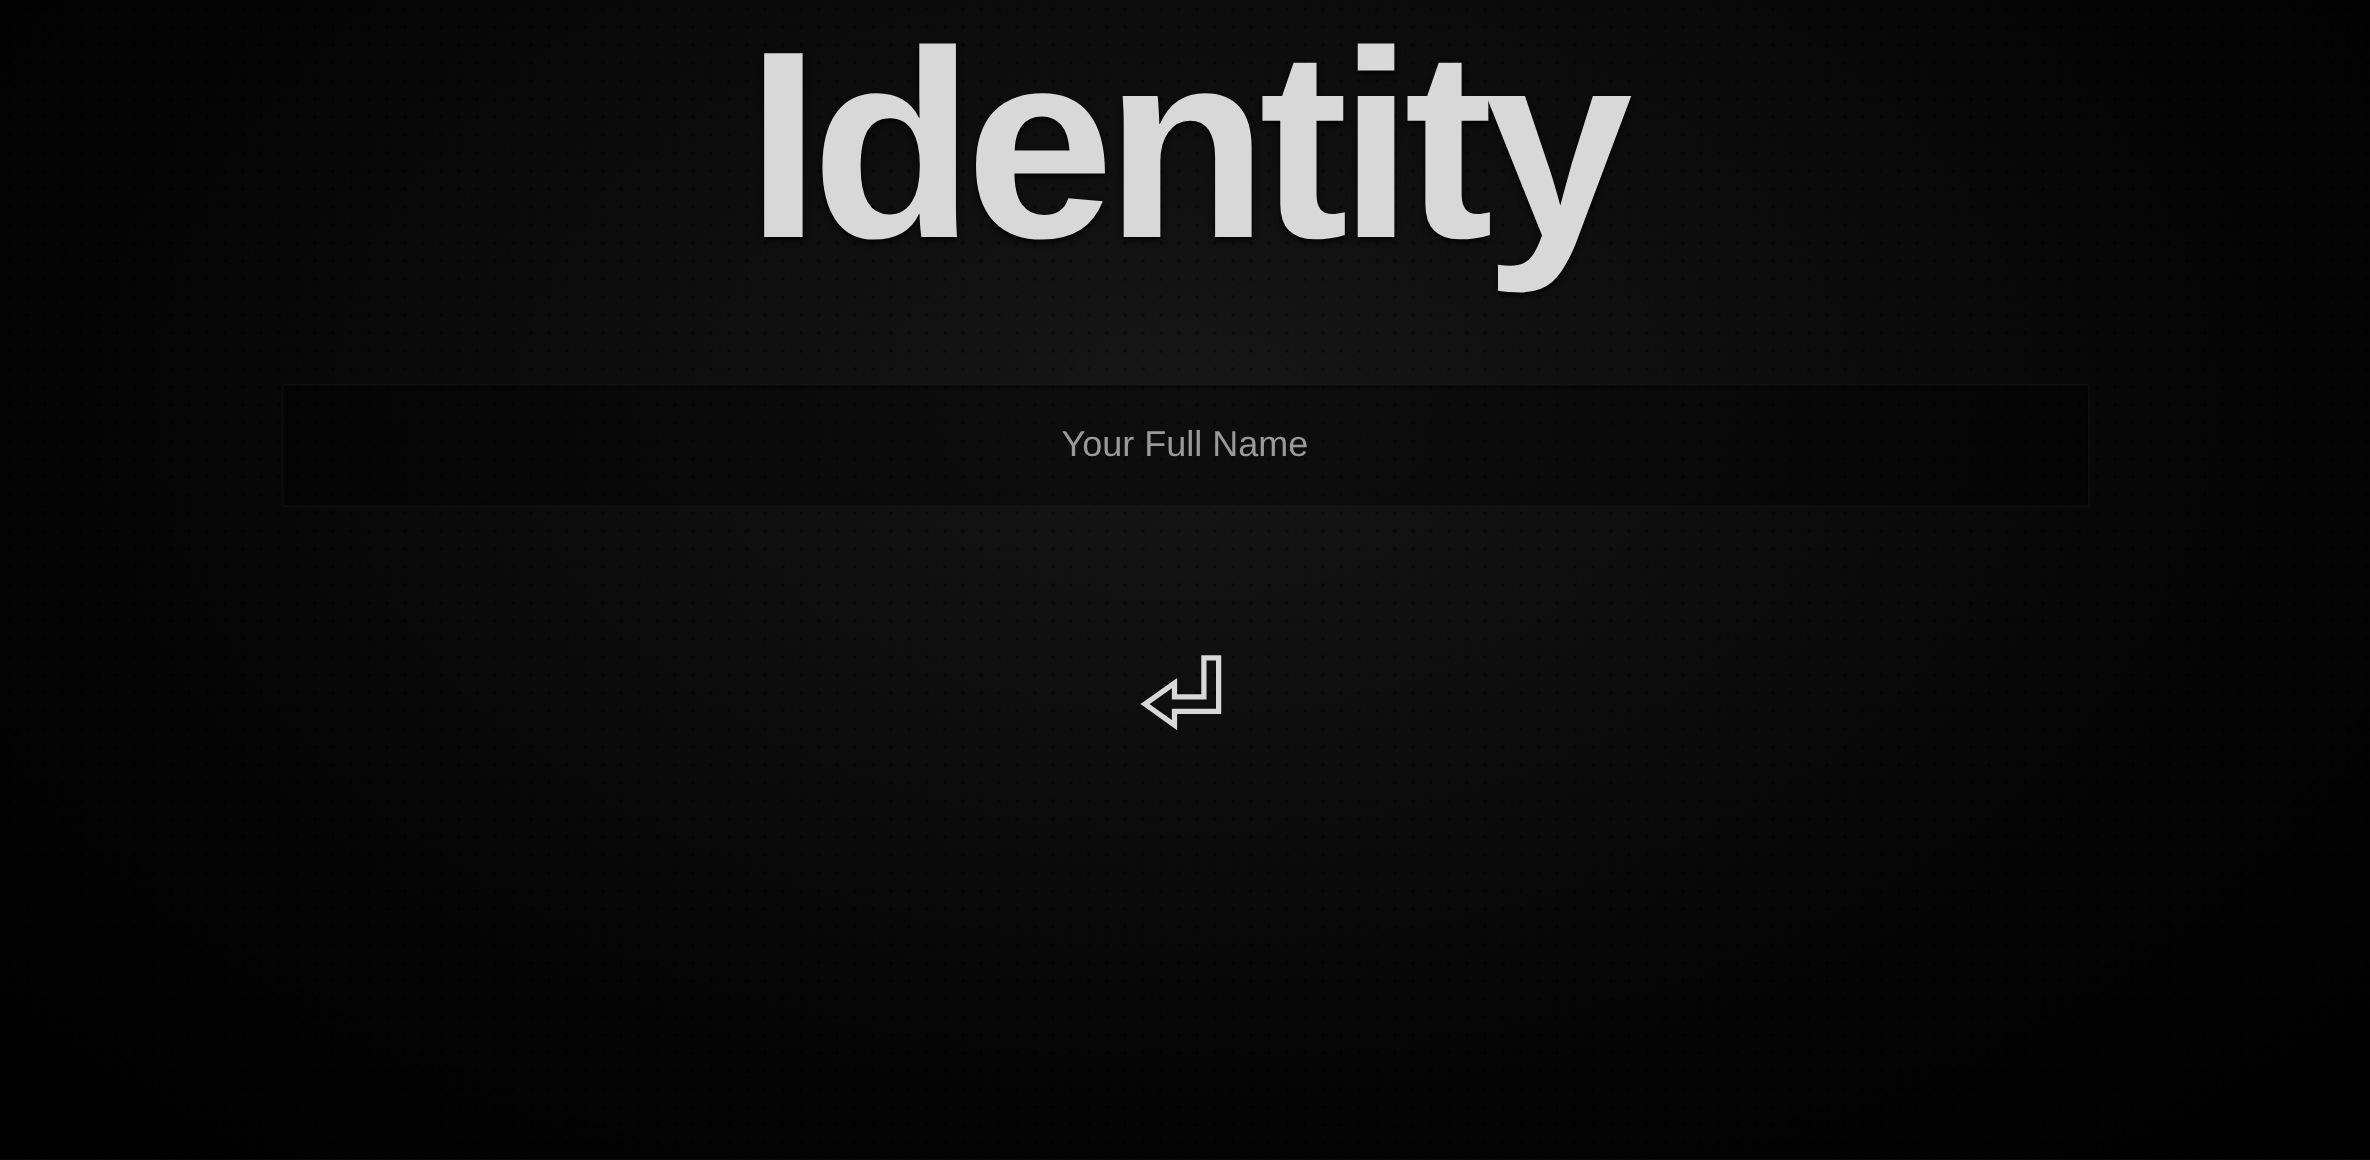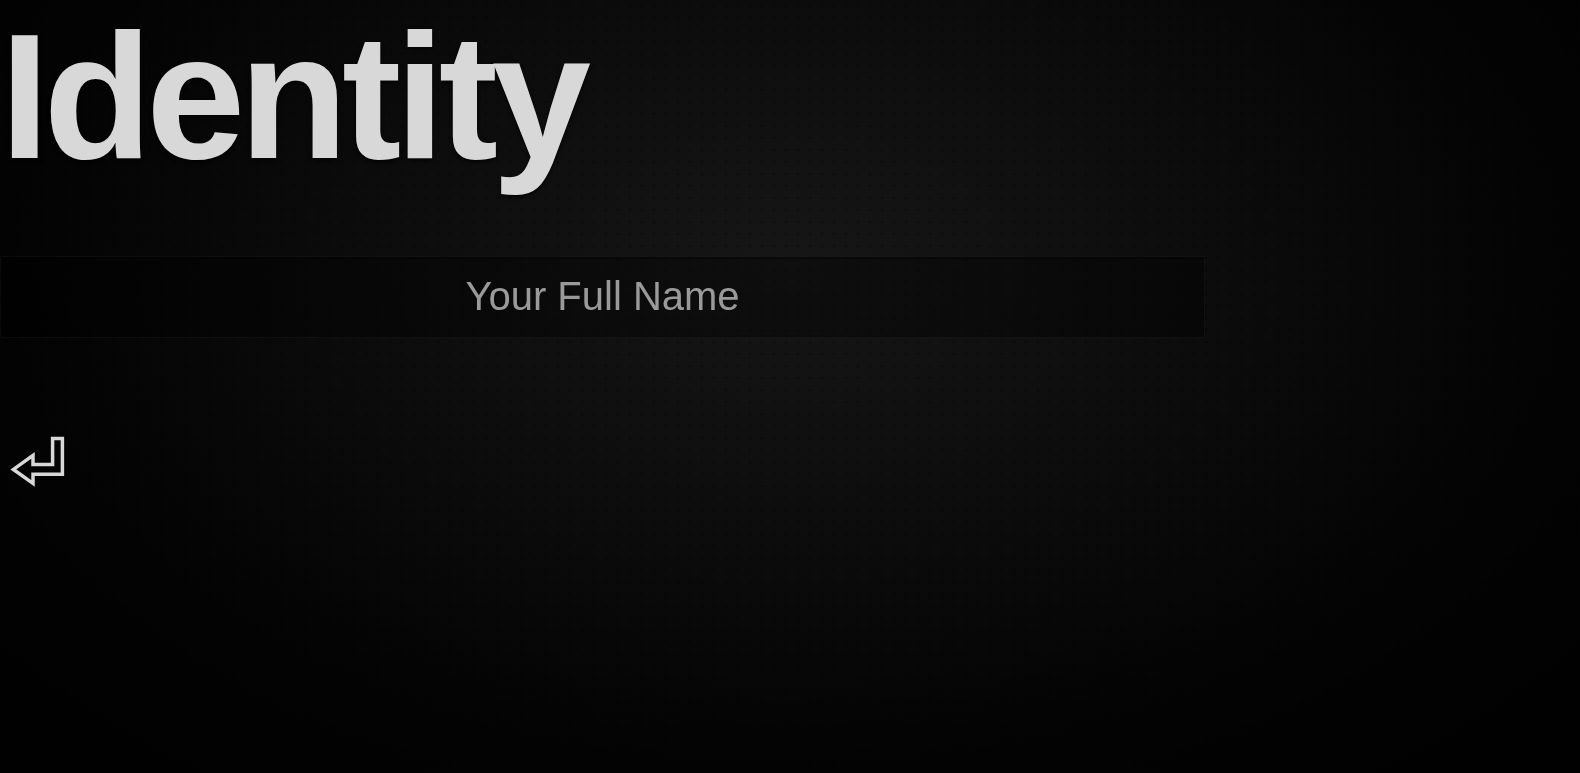--- a/index.html
+++ b/index.html
@@ -27,20 +27,21 @@
       background: radial-gradient(ellipse at center 35%, rgba(60,60,60,0.25) 0%, rgba(0,0,0,0.7) 70%, rgba(0,0,0,0.95) 100%);
       pointer-events: none;
     }
 
     .container {
       position: relative;
       width: 100%;
       height: 100%;
       display: flex;
       flex-direction: column;
+      align-items: center;
       z-index: 1;
     }
 
     .title {
       font-size: 178px;
       font-weight: 700;
       color: #d8d8d8;
       letter-spacing: -6px;
       margin-top: -10px;
       line-height: 1.2;
@@ -55,21 +56,21 @@
       gap: 40px;
     }
 
     .field {
       width: 100%;
       height: 82px;
       background: rgba(0, 0, 0, 0.35);
       border: 1px solid rgba(255, 255, 255, 0.04);
       border-radius: 2px;
       color: #d8d8d8;
-      font-size: 40px;
+      font-size: 24px;
       font-weight: 300;
       text-align: center;
       outline: none;
       font-family: inherit;
       box-shadow: inset 0 1px 3px rgba(0,0,0,0.6);
     }
 
     .field::placeholder {
       color: #9a9a9a;
       font-weight: 300;

